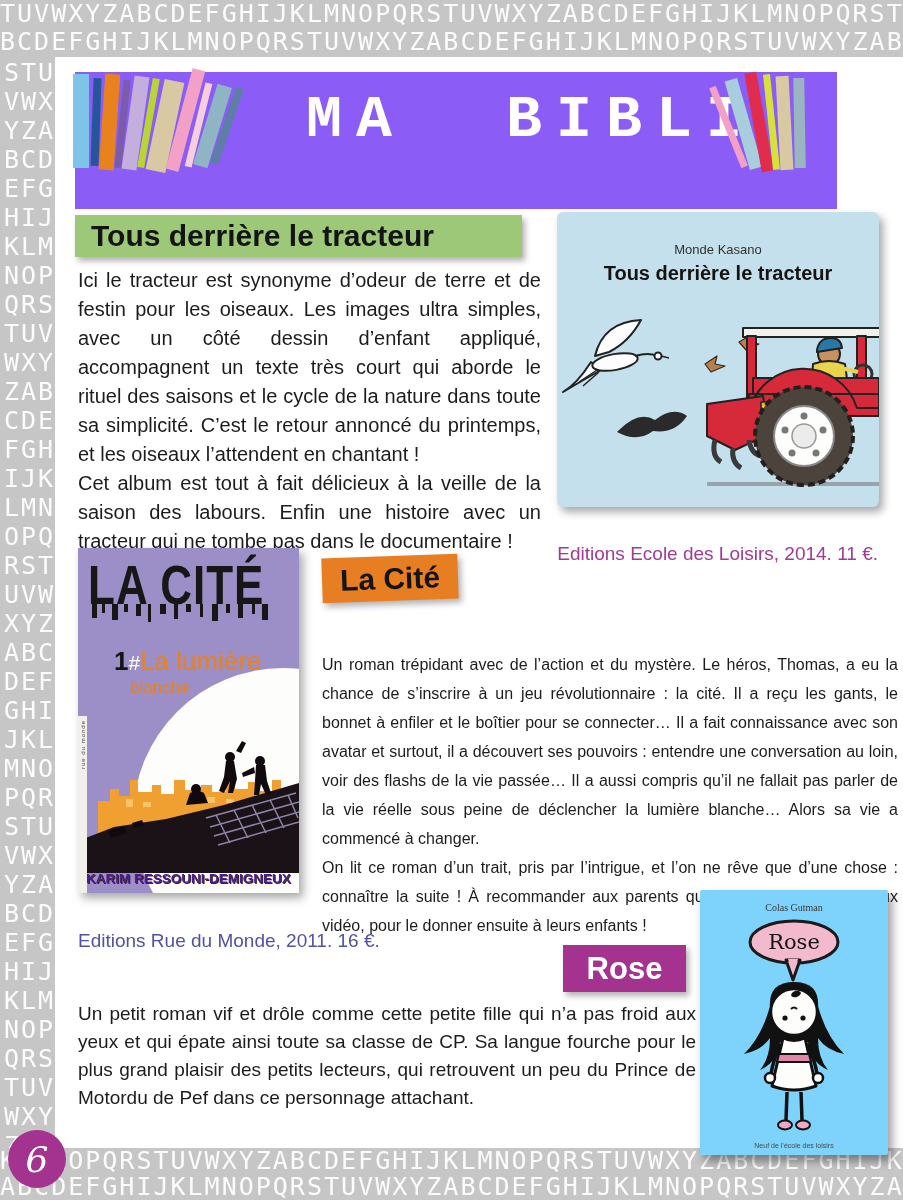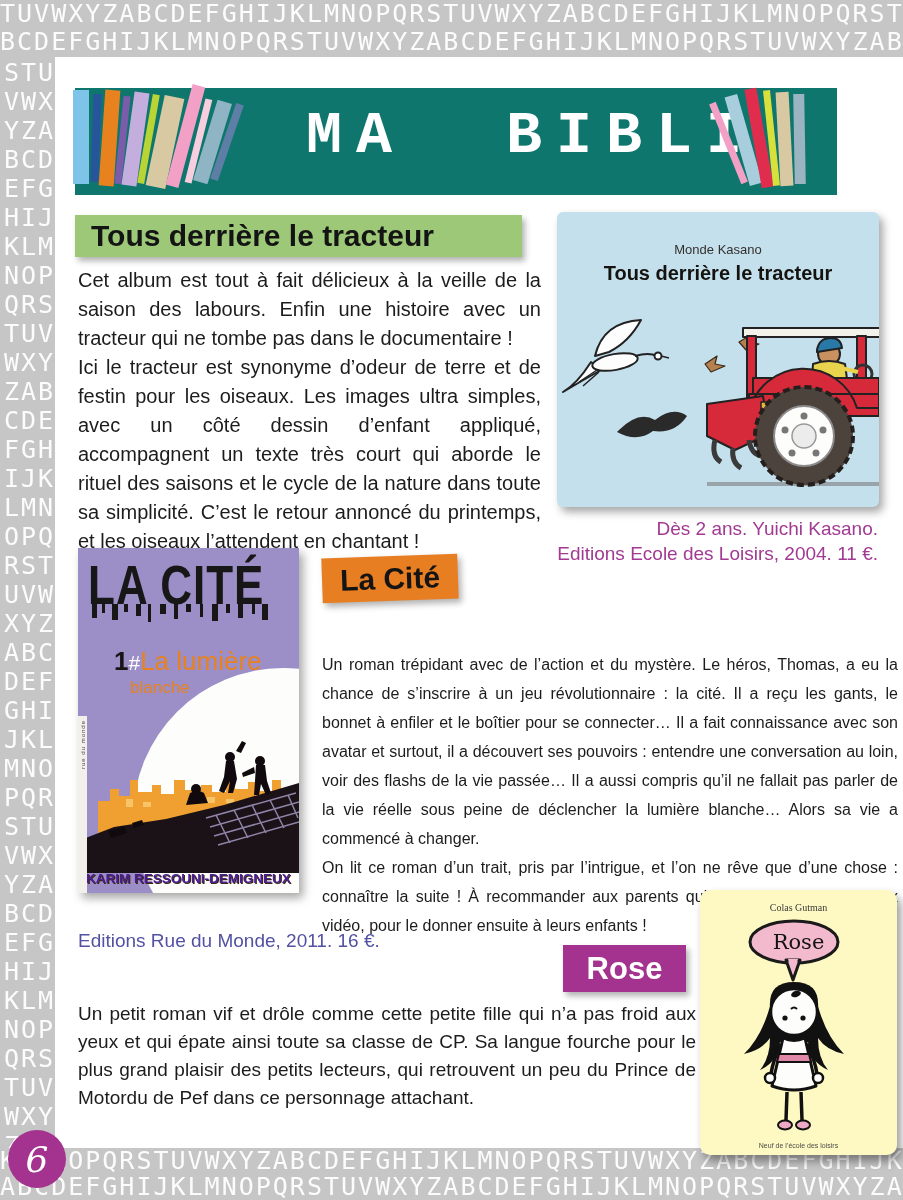--- a/index.html
+++ b/index.html
@@ -10,21 +10,21 @@
         font-family:"DejaVu Sans Mono",monospace;font-size:25px;letter-spacing:2px;
         overflow:hidden;z-index:0;}
   .band-top{left:0;top:0;width:903px;height:57px;}
   .band-top div{white-space:nowrap;line-height:28px;height:28px;}
   .band-left{left:0;top:0;width:57px;height:1200px;word-break:break-all;
              line-height:29px;padding-left:4px;box-sizing:border-box;}
   .band-bottom{left:0;top:1148px;width:903px;height:52px;z-index:2;}
   .band-bottom div{white-space:nowrap;line-height:26px;height:26px;}
   .panel{position:absolute;left:55px;top:57px;width:848px;height:1091px;background:#fff;z-index:1;}
   
-  .banner{position:absolute;left:75px;top:88px;width:762px;height:107px;background:#0f766e;z-index:3;}
+  .banner{position:absolute;left:75px;top:72px;width:762px;height:137px;background:#8b5cf6;z-index:3;}
   .banner-title{position:absolute;left:0;right:0;top:14px;text-align:center;padding-left:150px;
         color:#fff;font-family:"Liberation Mono",monospace;font-weight:bold;font-size:60px;
         letter-spacing:14px;white-space:pre;}
   .spines{position:absolute;top:-4px;height:115px;z-index:4;}
   .spines i{position:absolute;display:block;}
   
   .sec-title{position:absolute;z-index:4;font-weight:bold;color:#141414;
         box-shadow:3px 4px 6px rgba(0,0,0,.3);}
   .t-green{left:75px;top:215px;width:447px;height:42px;background:#9cc877;
         font-size:30px;line-height:42px;padding-left:16px;box-sizing:border-box;}
@@ -63,22 +63,22 @@
   .cover2 .series .sub{color:#e8821e;}
   .cover2 .series2{position:absolute;top:130px;left:52px;font-size:17px;color:#e8821e;}
   .cover2 .illus{position:absolute;left:0;bottom:20px;}
   .cover2 .auth{position:absolute;bottom:7px;left:0;right:0;text-align:center;color:#4c1d95;
         font-weight:bold;font-size:13.5px;text-shadow:1px 1px 0 #3a2a10;white-space:nowrap;}
   .cover2 .spine{position:absolute;left:0;top:168px;width:9px;height:205px;background:#f2f0ea;
         overflow:hidden;}
   .cover2 .spine span{writing-mode:vertical-rl;transform:rotate(180deg);font-size:6px;color:#444;
         letter-spacing:1px;display:block;margin:4px auto 0;}
   
-  .cover3{position:absolute;left:700px;top:890px;width:188px;height:265px;background:#fef9c3;
-        border-radius:10px;box-shadow:4px 6px 10px rgba(0,0,0,.4);z-index:4;overflow:hidden;padding-left:9px;}
+  .cover3{position:absolute;left:700px;top:890px;width:188px;height:265px;background:#7dd3fc;
+        border-radius:2px;box-shadow:4px 6px 10px rgba(0,0,0,.4);z-index:4;overflow:hidden;}
   .cover3 .auth{position:absolute;top:12px;left:0;right:0;text-align:center;font-size:10px;
         color:#3a3a3a;font-family:"Liberation Serif",serif;}
   .cover3 svg{position:absolute;left:0;top:26px;}
   .cover3 .bubble-txt{position:absolute;top:40px;left:0;right:0;text-align:center;font-size:21px;
         color:#141414;font-family:"DejaVu Serif",serif;}
   .cover3 .pub{position:absolute;bottom:6px;left:0;right:0;text-align:center;font-size:7px;color:#4a4a4a;}
   
   .pagenum{position:absolute;left:8px;top:1130px;width:58px;height:58px;border-radius:50%;
         background:#a3338e;color:#fff;z-index:5;display:flex;align-items:center;justify-content:center;
         font-family:"DejaVu Serif",serif;font-style:italic;font-size:36px;}
@@ -116,22 +116,22 @@
       <i style="left:12px;top:10px;width:13px;height:92px;background:#a8cede;transform:rotate(-16deg);"></i>
       <i style="left:28px;top:4px;width:12px;height:100px;background:#e02d4e;transform:rotate(-10deg);"></i>
       <i style="left:43px;top:6px;width:7px;height:96px;background:#d8e03c;transform:rotate(-6deg);"></i>
       <i style="left:53px;top:8px;width:13px;height:94px;background:#d8c9a3;transform:rotate(-3deg);"></i>
       <i style="left:69px;top:10px;width:11px;height:90px;background:#9ab4c2;transform:rotate(-1deg);"></i>
     </div>
   </div>
 
   <div class="sec-title t-green">Tous derrière le tracteur</div>
   <div class="body-text bt1">
+    <p>Ici le tracteur est synonyme d’odeur de terre et de festin pour les oiseaux. Les images ultra simples, avec un côté dessin d’enfant appliqué, accompagnent un texte très court qui aborde le rituel des saisons et le cycle de la nature dans toute sa simplicité. C’est le retour annoncé du printemps, et les oiseaux l’attendent en chantant !</p>
     <p>Cet album est tout à fait délicieux à la veille de la saison des labours. Enfin une histoire avec un tracteur qui ne tombe pas dans le documentaire !</p>
-    <p>Ici le tracteur est synonyme d’odeur de terre et de festin pour les oiseaux. Les images ultra simples, avec un côté dessin d’enfant appliqué, accompagnent un texte très court qui aborde le rituel des saisons et le cycle de la nature dans toute sa simplicité. C’est le retour annoncé du printemps, et les oiseaux l’attendent en chantant !</p>
   </div>
 
   <div class="cover1">
     <div class="auth">Monde Kasano</div>
     <div class="ttl">Tous derrière le tracteur</div>
     <svg width="322" height="195" viewBox="0 0 322 195">
       <line x1="150" y1="172" x2="322" y2="172" stroke="#98a4aa" stroke-width="4"></line>
 
       <g stroke="#222" stroke-width="2" fill="#fdfdfd" stroke-linejoin="round">
         <path d="M38,44 Q46,10 84,8 Q72,30 52,40 Z"></path>
@@ -173,22 +173,22 @@
       <g fill="#777">
         <circle cx="247" cy="104" r="3.5"></circle>
           <circle cx="266" cy="118" r="3.5"></circle>
         <circle cx="259" cy="141" r="3.5"></circle>
           <circle cx="235" cy="141" r="3.5"></circle>
         <circle cx="228" cy="118" r="3.5"></circle>
       </g>
     </svg>
   </div>
   <div class="caption cap1">
-    <span>Dès 2 ans. Yuichi Kasano.</span><br>
-    <span>Editions Ecole des Loisirs, 2004. 11 €.</span>
+    <br>
+    <span>Editions Ecole des Loisirs, 2014. 11 €.</span>
   </div>
 
   <div class="cover2">
     <div class="moon"></div>
     <div class="ttl">LA CITÉ</div>
     <svg class="skyline-sm" width="190" height="20" viewBox="0 0 190 20">
       <g fill="#171717">
         <rect x="2" y="0" width="5" height="14"></rect>
           <rect x="12" y="0" width="3" height="9"></rect>
         <rect x="22" y="0" width="6" height="16"></rect>

